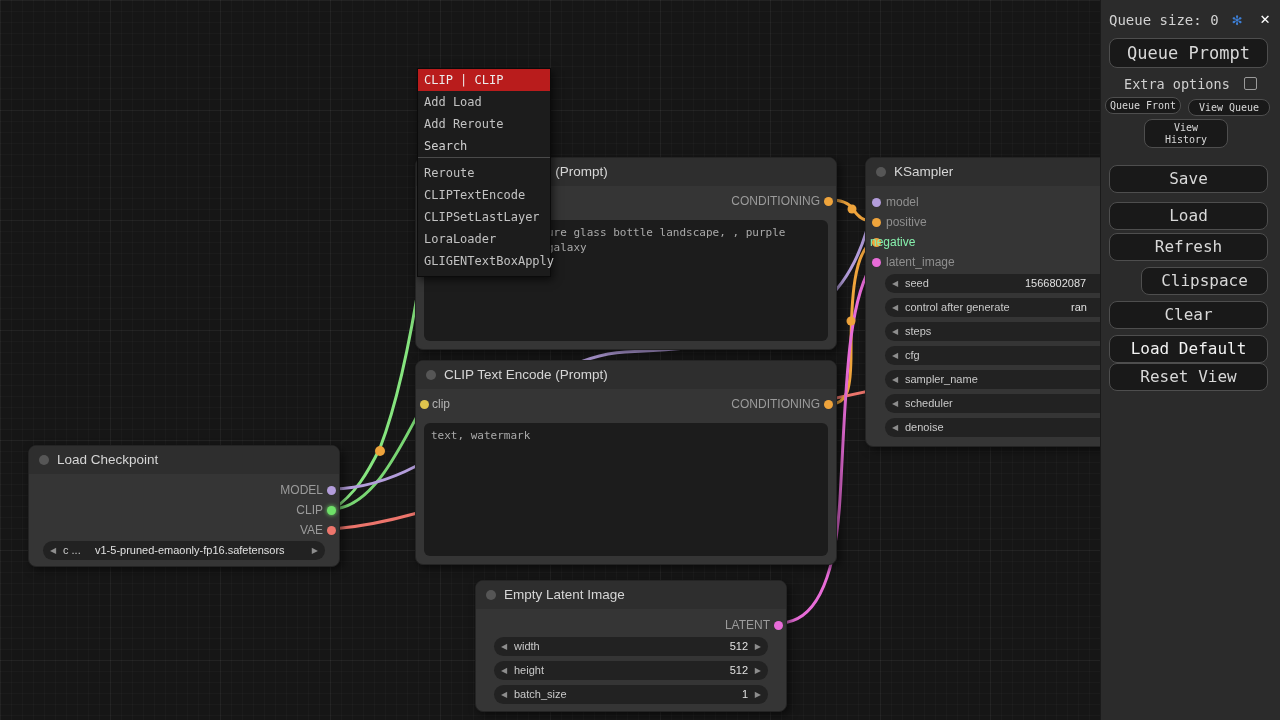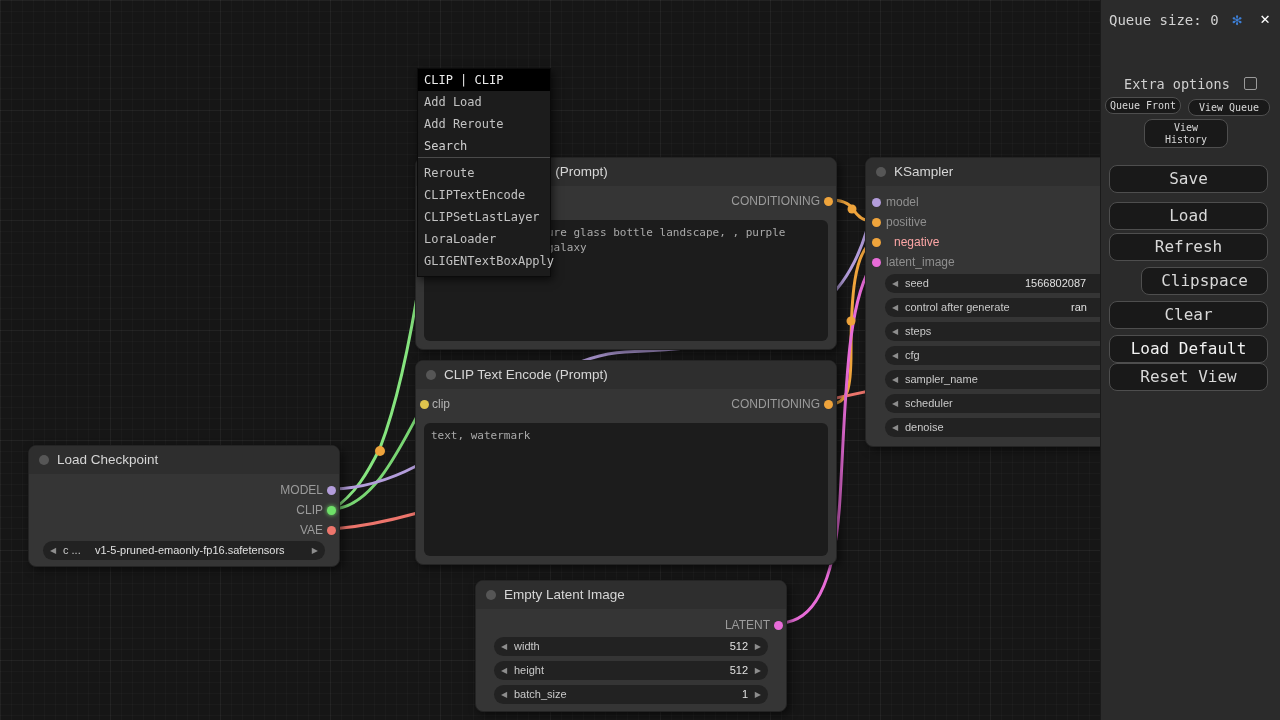--- a/index.html
+++ b/index.html
@@ -35,21 +35,21 @@
   .pvalue.pv-left186{left:186px;right:auto;}
   .pvalue.pv-inline{left:52px;right:auto;}
   .ta{position:absolute;left:8px;right:8px;bottom:8px;background:#1c1c1c;border-radius:6px;
     color:#a9a9a9;font:11px/15px "DejaVu Sans Mono",monospace;padding:5px 7px;
     box-sizing:border-box;overflow:hidden;text-align:left;}
   .ta .offset{display:block;margin-left:116px;}
   
   .ctx{position:absolute;left:417px;top:68px;width:134px;background:#1c1c1c;
     border:1px solid #0b0b0b;box-shadow:2px 3px 8px rgba(0,0,0,.6);z-index:10;
     font:12px "DejaVu Sans Mono",monospace;box-sizing:border-box;}
-  .ctx-title{height:22px;line-height:22px;padding-left:6px;background:#000000;color:#ececec;}
+  .ctx-title{height:22px;line-height:22px;padding-left:6px;background:#b91c1c;color:#ececec;}
   .ctx-item{height:22px;line-height:22px;padding-left:6px;color:#c2c2c2;cursor:pointer;}
   .ctx-search{height:22px;line-height:22px;padding-left:6px;color:#cfcfcf;
     border-bottom:1px solid #4a4a4a;}
   .ctx-group{margin-top:4px;padding-bottom:4px;}
   
   .sidebar{position:absolute;left:1100px;top:0;width:180px;height:720px;background:#2b2b2b;
     border-left:1px solid #1a1a1a;z-index:20;box-sizing:border-box;
     font-family:"DejaVu Sans Mono",monospace;}
   .sb-queue-size{position:absolute;left:8px;top:12px;font-size:14px;color:#d2d2d2;}
   .sb-logo{position:absolute;right:38px;top:10px;font-size:16px;}
@@ -152,21 +152,21 @@
     <div class="srow" style="top:35px;">
       <span class="dot in" style="left:6px;background:#b39ddb;"></span>
       <span class="ilabel" style="left:20px;color:#8f8f8f;">model</span>
     </div>
     <div class="srow" style="top:55px;">
       <span class="dot in" style="left:6px;background:#efa43c;"></span>
       <span class="ilabel" style="left:20px;color:#8f8f8f;">positive</span>
     </div>
     <div class="srow" style="top:75px;">
       <span class="dot in" style="left:6px;background:#efa43c;"></span>
-      <span class="ilabel" style="left:28px;color:#fca5a5;">negative</span>
+      <span class="ilabel" style="left:4px;color:#86efac;">negative</span>
     </div>
     <div class="srow" style="top:95px;">
       <span class="dot in" style="left:6px;background:#e86cd8;"></span>
       <span class="ilabel" style="left:20px;color:#8f8f8f;">latent_image</span>
     </div>
 
     <div class="pill" style="left:19px;right:14px;top:116px;">
       <span class="arrowL">◀</span>
       <span class="plabel">seed</span>
       <span class="pvalue pv-left140">1566802087</span>
@@ -251,20 +251,21 @@
       <div class="ctx-item">LoraLoader</div>
       <div class="ctx-item">GLIGENTextBoxApply</div>
     </div>
   </div>
 
   <div class="sidebar">
     <span class="sb-queue-size">Queue size: 0</span>
     <span class="sb-logo" style="color:#3d7fd6;">✻</span>
     <span class="sb-close">✕</span>
 
+    <div class="sb-btn sb-queue-prompt">Queue Prompt</div>
 
     <div class="sb-extra">
       <span>Extra options</span>
       <span class="cb"></span>
     </div>
 
     <div class="sb-btn sb-small sb-queue-front">Queue Front</div>
     <div class="sb-btn sb-small sb-view-queue">View Queue</div>
     <div class="sb-btn sb-view-history">View History</div>
 

